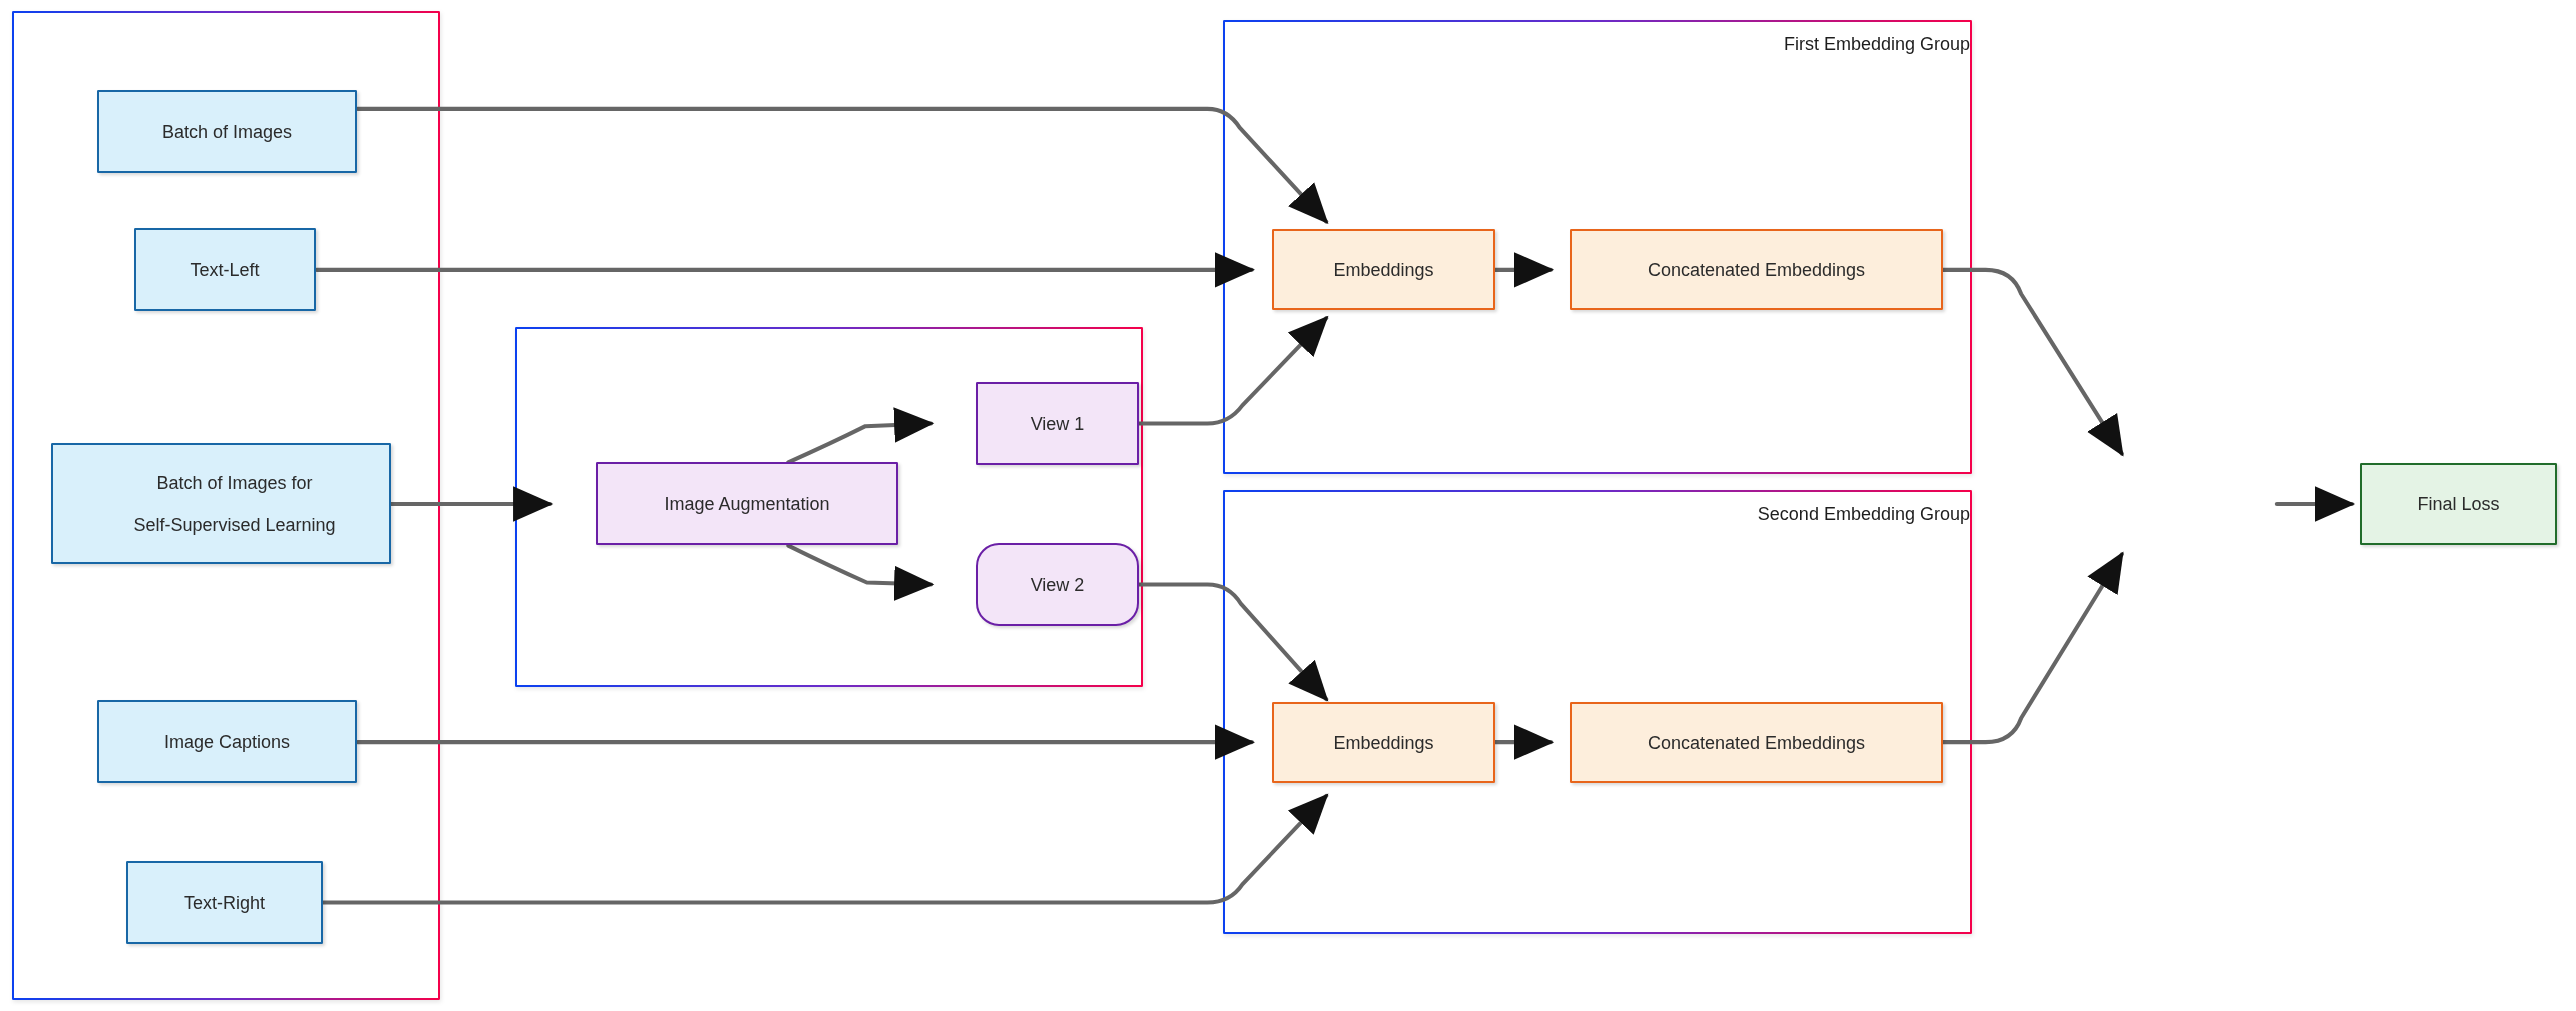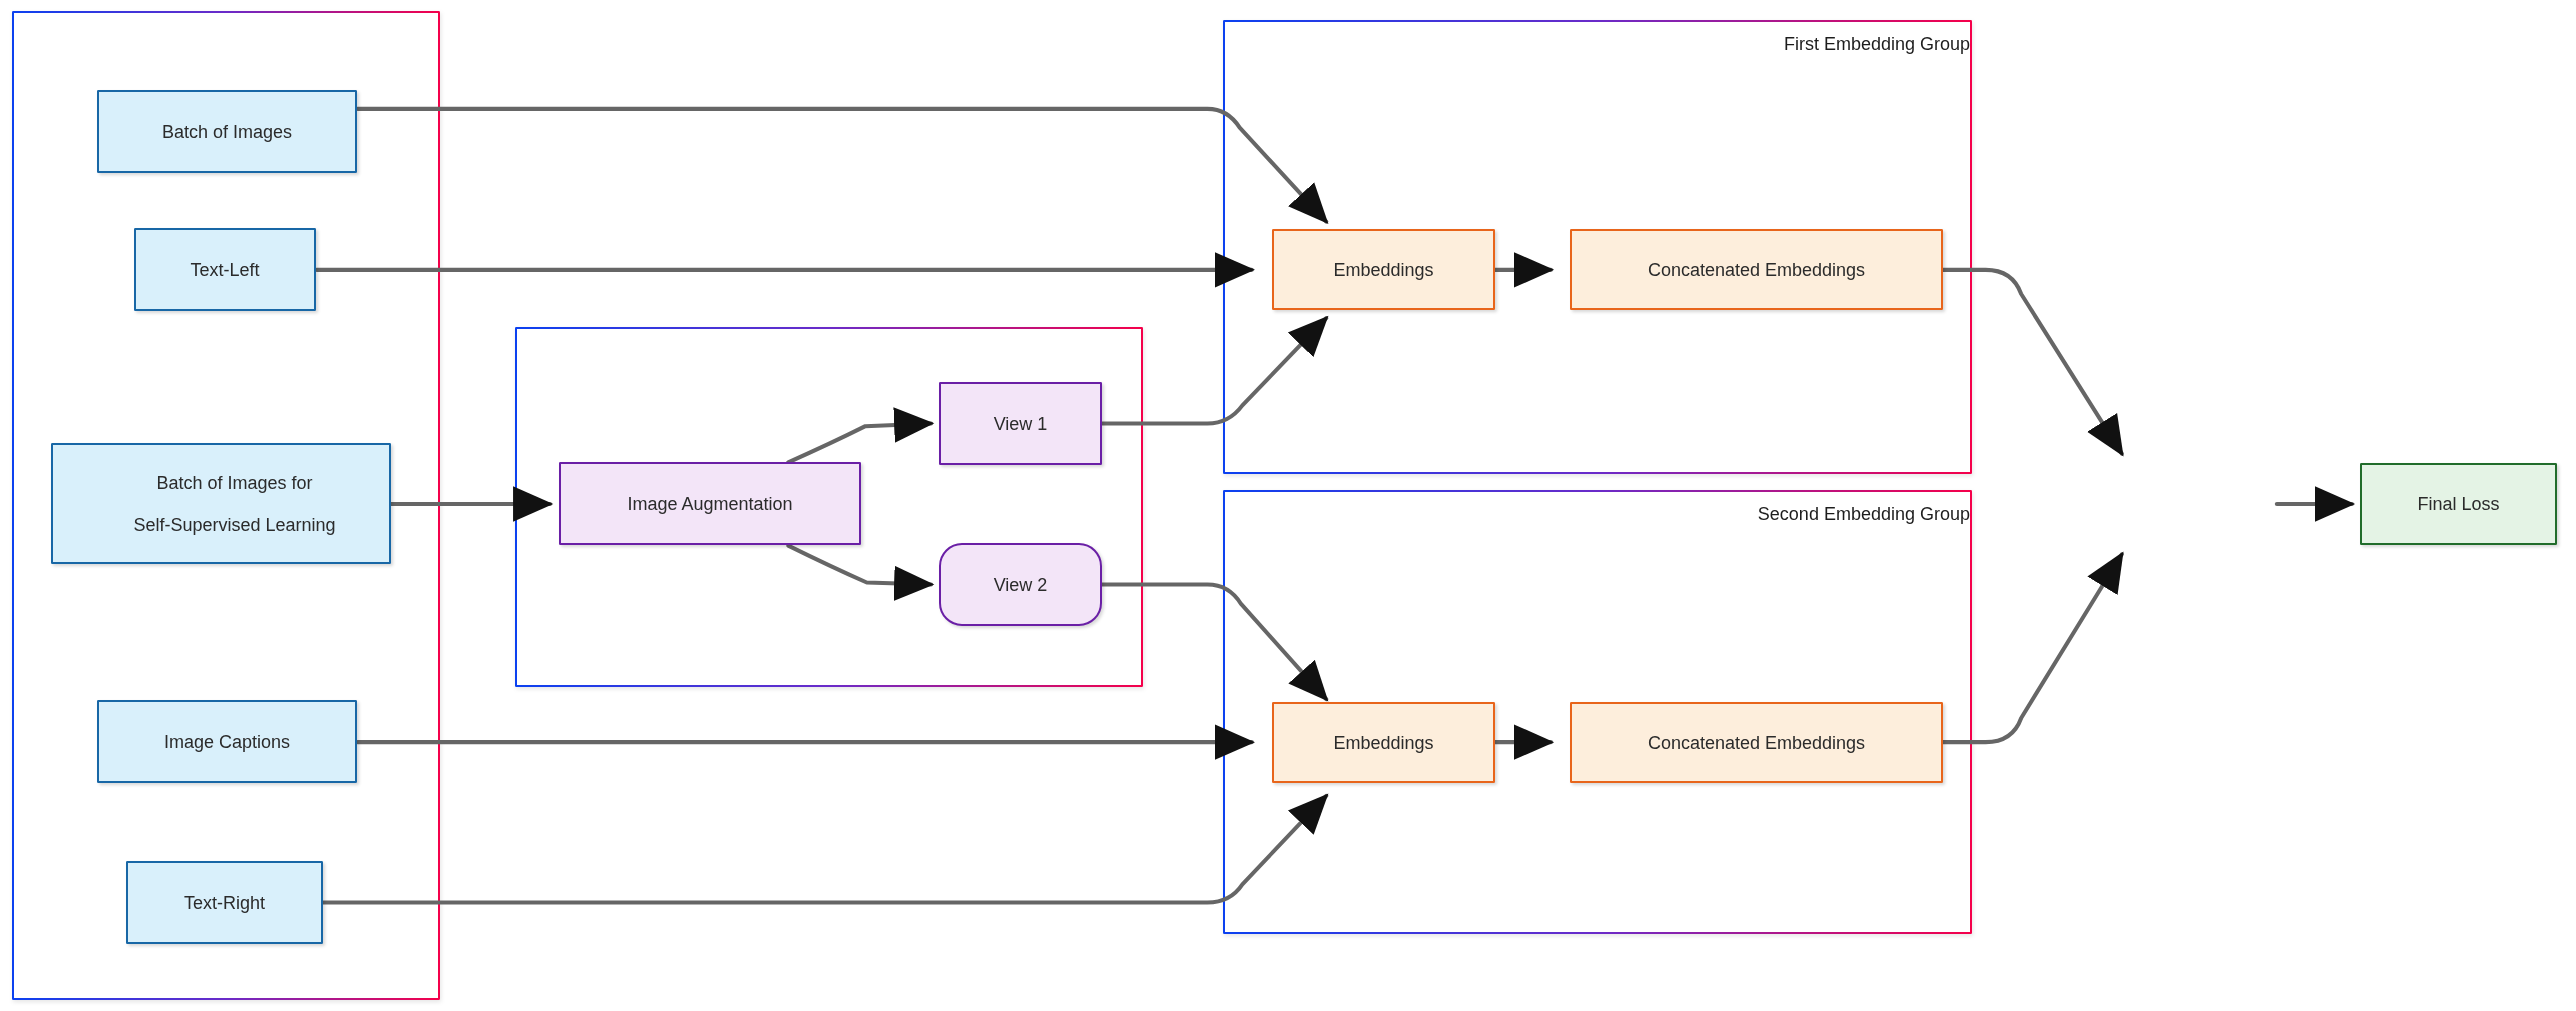--- a/index.html
+++ b/index.html
@@ -17,21 +17,21 @@
          filter:drop-shadow(1.3px 2px 2px rgba(0,0,0,.10));}
   .group-title{position:absolute;left:0;right:0;top:12px;text-align:right;
                font-size:18px;line-height:21.5px;color:#1d1d1d;}
 
   
   .node{position:absolute;box-sizing:border-box;display:flex;align-items:center;
         justify-content:center;text-align:center;border-radius:1.3px;
         font-size:18px;line-height:24px;color:#2b2b2b;
         box-shadow:2px 2px 3.4px rgba(0,0,0,.16);}
   .node.blue  {background:#d9f0fb;border:2px solid #1867a6;}
-  .node.purple{background:#f3e5f8;border:2px solid #6a1fa6;}
+  .node.purple{background:#f3e5f8;border:2px solid #6a1fa6;margin-left:37px;}
   .node.orange{background:#fdeedc;border:2px solid #e8651b;margin-left:12px;}
   .node.plain {background:#ffffff;border:2px solid #6b6b6b;}
   .node.green {background:#e4f3e5;border:2px solid #216c2b;}
   .node span{display:block;}
   .node .l2{margin-top:18px;}
 </style>
 </head>
 <body>
 
 <div id="stage">

